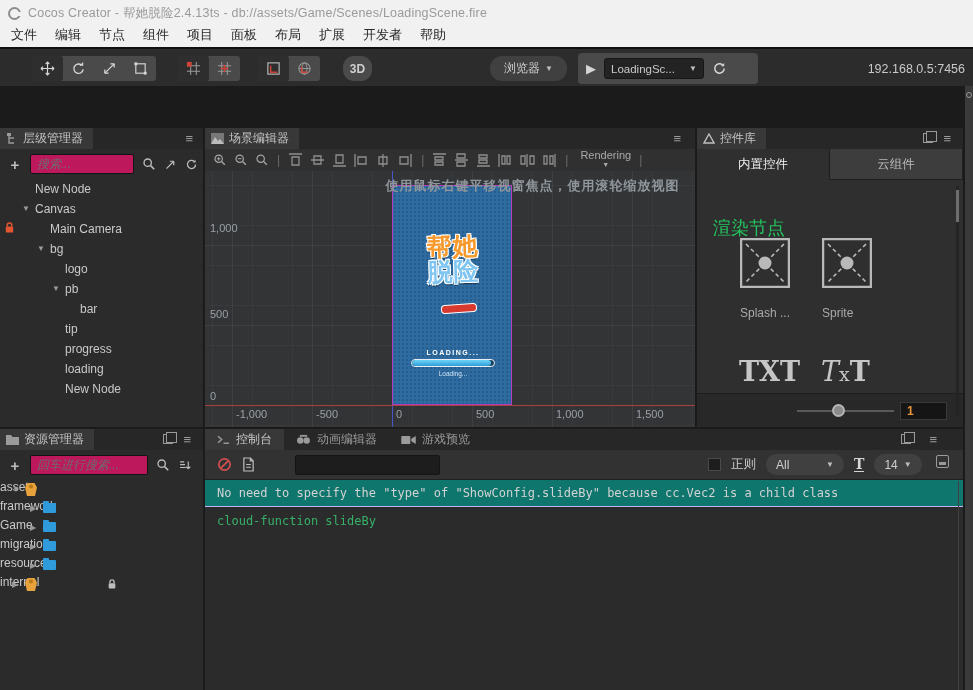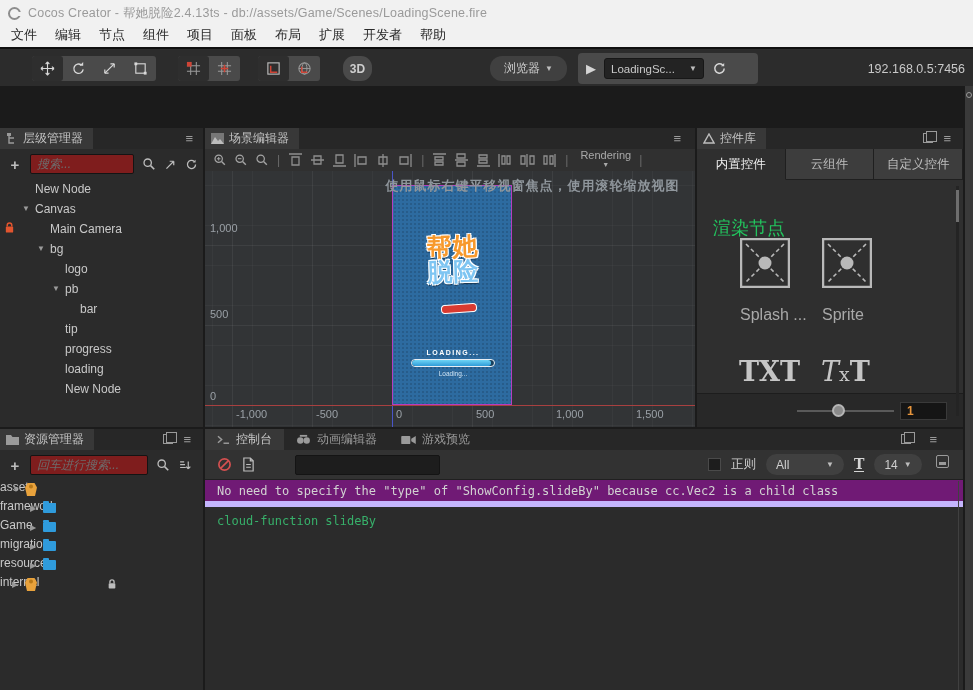--- a/index.html
+++ b/index.html
@@ -35,21 +35,21 @@
   .phead{height:21px;background:#272727;display:flex;align-items:center;position:relative;}
   .ptab{height:21px;background:#383838;display:flex;align-items:center;padding:0 10px 0 6px;gap:5px;}
   .ptab .ptitle{font-size:12px;color:#c4c4c4;}
   .phead .rt{position:absolute;top:3px;display:flex;gap:10px;}
   .ham{color:#9a9a9a;font-size:13px;line-height:15px;}
   .popup-ic{width:10px;height:10px;border:1px solid #9a9a9a;position:relative;margin-top:2px;}
   .popup-ic::before{content:"";position:absolute;left:2px;top:-3px;width:9px;height:9px;border:1px solid #9a9a9a;background:#272727;}
 
   .searchrow{height:30px;display:flex;align-items:center;gap:8px;padding-left:8px;}
   .plus{color:#bdbdbd;font-size:15px;font-weight:bold;width:14px;text-align:center;}
-  .sinput{height:20px;background:#7f1d1d;border:1px solid #141414;border-radius:2px;color:#cccccc;font-size:12px;font-style:italic;padding:0 6px;outline:none;}
+  .sinput{height:20px;background:#be185d;border:1px solid #141414;border-radius:2px;color:#cccccc;font-size:12px;font-style:italic;padding:0 6px;outline:none;}
   .sinput::placeholder{color:#6d6d6d;font-style:italic;}
 
   
   #hierarchy{left:0;top:86px;width:203px;height:299px;background:#2b2b2b;}
   #h-tree{position:relative;}
   .trow{position:relative;height:20px;font-size:12px;color:#c9c9c9;}
   .trow .lbl{position:absolute;top:3px;white-space:nowrap;}
   .trow .arr{position:absolute;top:5px;font-size:8px;color:#9a9a9a;}
   .lock{position:absolute;left:4px;top:2px;}
 
@@ -87,21 +87,21 @@
   #gloading2{position:absolute;left:0;top:184px;width:120px;text-align:center;font-size:6.5px;color:#cfe4f4;}
 
   
   #library{left:697px;top:86px;width:266px;height:299px;background:#2f2f2f;}
   #lib-tabs{position:absolute;left:0;top:21px;width:266px;height:31px;display:flex;}
   .lib-tab{flex:1;border-right:1px solid #1f1f1f;border-bottom:1px solid #1f1f1f;background:#3d3d3d;
     display:flex;align-items:center;justify-content:center;font-size:12.5px;color:#bdbdbd;}
   .lib-tab.on{background:#2f2f2f;color:#efefef;border-bottom:1px solid #2f2f2f;}
   #lib-section{position:absolute;left:16px;top:88px;font-size:18px;color:#22c55e;}
   .widget{position:absolute;width:80px;text-align:left;}
-  .widget .wlabel{display:block;margin-top:18px;font-size:16px;color:#a9a9a9;white-space:nowrap;}
+  .widget .wlabel{display:block;margin-top:18px;font-size:12px;color:#a9a9a9;white-space:nowrap;}
   .txtw{position:absolute;top:228px;color:#c6c6c6;font-family:"DejaVu Serif",serif;font-size:27px;font-weight:bold;}
   .txtw .it{font-style:italic;font-weight:normal;}
   .txtw .sm{font-size:19px;font-weight:normal;}
   #lib-zoomrow{position:absolute;left:0;top:265px;width:266px;height:34px;background:#282828;border-top:1px solid #1d1d1d;}
   #lib-track{position:absolute;left:100px;top:16px;width:97px;height:2px;background:#5a5a5a;}
   #lib-handle{position:absolute;left:135px;top:10px;width:13px;height:13px;border-radius:50%;background:#8a8a8a;border:2px solid #b5b5b5;}
   #lib-val{position:absolute;left:203px;top:8px;width:47px;height:18px;background:#151515;border:1px solid #3a3a3a;color:#e7953c;font-size:12px;font-weight:bold;padding:1px 0 0 6px;}
   #lib-scroll{position:absolute;right:4px;top:58px;width:3px;height:230px;background:#242424;}
   #lib-thumb{position:absolute;right:4px;top:62px;width:3px;height:32px;background:#6e6e6e;}
 
@@ -122,21 +122,21 @@
   #c-toolbar{position:absolute;left:0;top:21px;width:758px;height:29px;background:#323232;display:flex;align-items:center;gap:10px;padding-left:12px;}
   #c-input{width:145px;height:20px;background:#1d1d1d;border:1px solid #141414;border-radius:2px;margin-left:30px;}
   .chk{width:13px;height:13px;background:#1d1d1d;border:1px solid #4a4a4a;margin-left:258px;}
   .clabel{font-size:12.5px;color:#cfcfcf;}
   .pill{height:21px;background:#404040;border-radius:11px;display:flex;align-items:center;gap:6px;padding:0 10px;color:#cfcfcf;font-size:12px;}
   .t-ic{font-family:"DejaVu Serif",serif;color:#d5d5d5;font-size:14px;font-weight:bold;border-bottom:1px solid #d5d5d5;line-height:14px;}
   #c-dock{position:absolute;right:14px;top:26px;width:13px;height:13px;border:1px solid #9a9a9a;border-radius:2px;}
   #c-dock::after{content:"";position:absolute;left:2px;top:6px;width:7px;height:3px;background:#9a9a9a;}
   #c-log{position:absolute;left:0;top:50px;width:758px;height:238px;background:#2b2b2b;border-top:1px solid #202020;}
   .crow{height:27px;display:flex;align-items:center;padding-left:12px;font-family:"DejaVu Sans Mono",monospace;font-size:12px;white-space:nowrap;}
-  .crow.log{background:#701a75;color:#d2d2d2;border-bottom:6px solid #c4b5fd;}
+  .crow.log{background:#0f766e;color:#d2d2d2;border-bottom:1px solid #c4b5fd;}
   .crow.success{color:#37b06a;}
   #c-hscroll{position:absolute;left:2px;top:289px;width:752px;height:7px;background:#262626;}
   #c-hthumb{position:absolute;left:2px;top:1px;width:592px;height:5px;background:#6f6f6f;border-radius:2px;}
   #c-vline{position:absolute;right:4px;top:52px;width:1px;height:232px;background:#404040;}
 
   
   #rightstrip{position:absolute;left:965px;top:86px;width:8px;height:604px;background:#3a3a3a;}
   #gear{position:absolute;left:1px;top:6px;width:6px;height:6px;border:1.5px solid #9a9a9a;border-radius:50%;}
 </style>
 </head>
@@ -474,21 +474,20 @@
       <span class="ptitle">控件库</span>
     </div>
     <div class="rt" style="right:12px;">
       <span class="popup-ic"></span>
       <span class="ham">≡</span>
     </div>
   </div>
   <div id="lib-tabs">
       <div class="lib-tab on">内置控件</div>
       <div class="lib-tab">云组件</div>
-      <div class="lib-tab">自定义控件</div>
     </div>
   <div id="lib-section">渲染节点</div>
 
   <div class="widget" style="left:43px;top:110px;">
     <svg width="50" height="50" viewBox="0 0 50 50">
       <rect x="1" y="1" width="48" height="48" fill="none" stroke="#b9b9b9" stroke-width="2.5"></rect>
       <path d="M6 6L44 44M44 6L6 44" stroke="#b9b9b9" stroke-width="1.6" stroke-dasharray="4 3"></path>
       <circle cx="25" cy="25" r="6.5" fill="#b9b9b9"></circle>
     </svg>
     <span class="wlabel">Splash ...</span>

